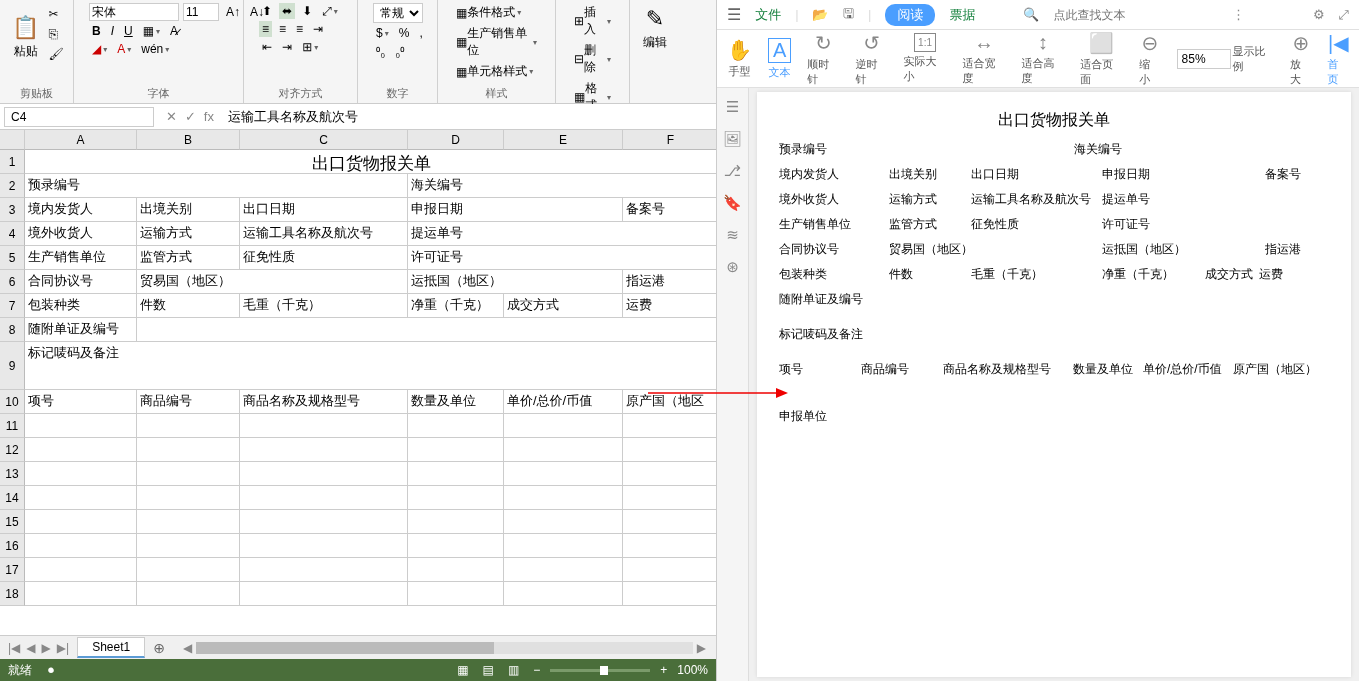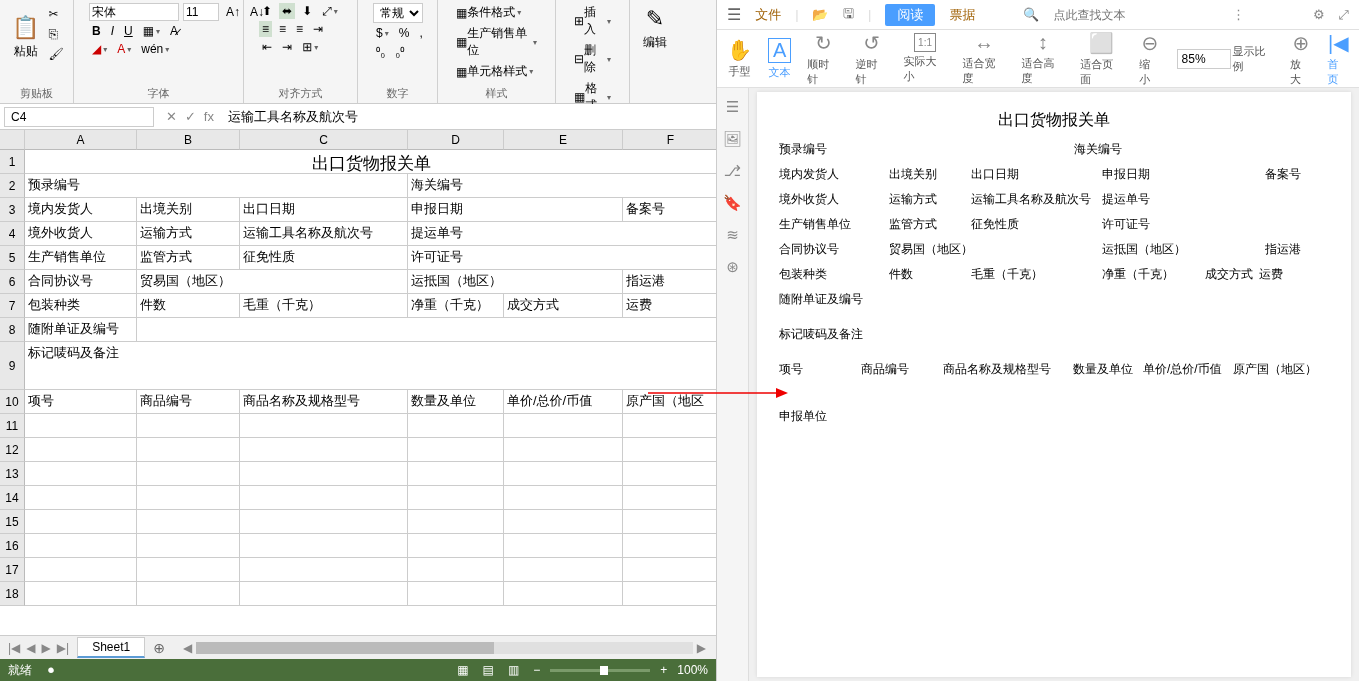--- a/index.html
+++ b/index.html
@@ -52,22 +52,22 @@
 .view-btn { padding: 0 4px; cursor: pointer; }
 .zoom-slider { width: 100px; height: 3px; background: #7a9a6a; position: relative; }
 .zoom-thumb { position: absolute; left: 50%; top: -3px; width: 8px; height: 9px; background: #fff; }
 
 
 .arrow-overlay { position: absolute; top: 383px; left: 648px; z-index: 10; pointer-events: none; }
 
 
 .right-panel { flex: 1; display: flex; flex-direction: column; background: #fff; }
 .pdf-menubar { height: 30px; display: flex; align-items: center; padding: 0 10px; gap: 14px; border-bottom: 1px solid #e0e0e0; font-size: 13px; }
-.pdf-menu-item { cursor: pointer; display: flex; align-items: center; gap: 4px; color: #a16207; }
-.pdf-menu-item.active { background: #4a9eff; color: #fff; border-radius: 2px; padding: 2px 12px; }
+.pdf-menu-item { cursor: pointer; display: flex; align-items: center; gap: 4px; color: #15803d; }
+.pdf-menu-item.active { background: #4a9eff; color: #fff; border-radius: 10px; padding: 2px 12px; }
 .pdf-toolbar { height: 58px; display: flex; align-items: center; padding: 0 10px; gap: 16px; border-bottom: 1px solid #e0e0e0; }
 .pdf-tool { display: flex; flex-direction: column; align-items: center; font-size: 11px; color: #555; cursor: pointer; gap: 2px; }
 .pdf-tool .ticon { font-size: 20px; color: #888; }
 .pdf-tool.active { color: #4a9eff; }
 .pdf-tool.active .ticon { color: #4a9eff; }
 .zoom-input { width: 54px; border: 1px solid #ccc; padding: 2px 4px; font-size: 12px; }
 .pdf-body { flex: 1; display: flex; background: #f0f0f0; overflow: hidden; }
 .pdf-sidebar { width: 32px; background: #f5f5f5; border-right: 1px solid #ddd; display: flex; flex-direction: column; align-items: center; gap: 14px; padding-top: 10px; }
 .pdf-sidebar span { color: #888; font-size: 15px; cursor: pointer; }
 .pdf-page { flex: 1; background: #fff; margin: 4px 8px; padding: 18px 22px; font-size: 12px; overflow: auto; box-shadow: 0 0 4px rgba(0,0,0,.1); }

